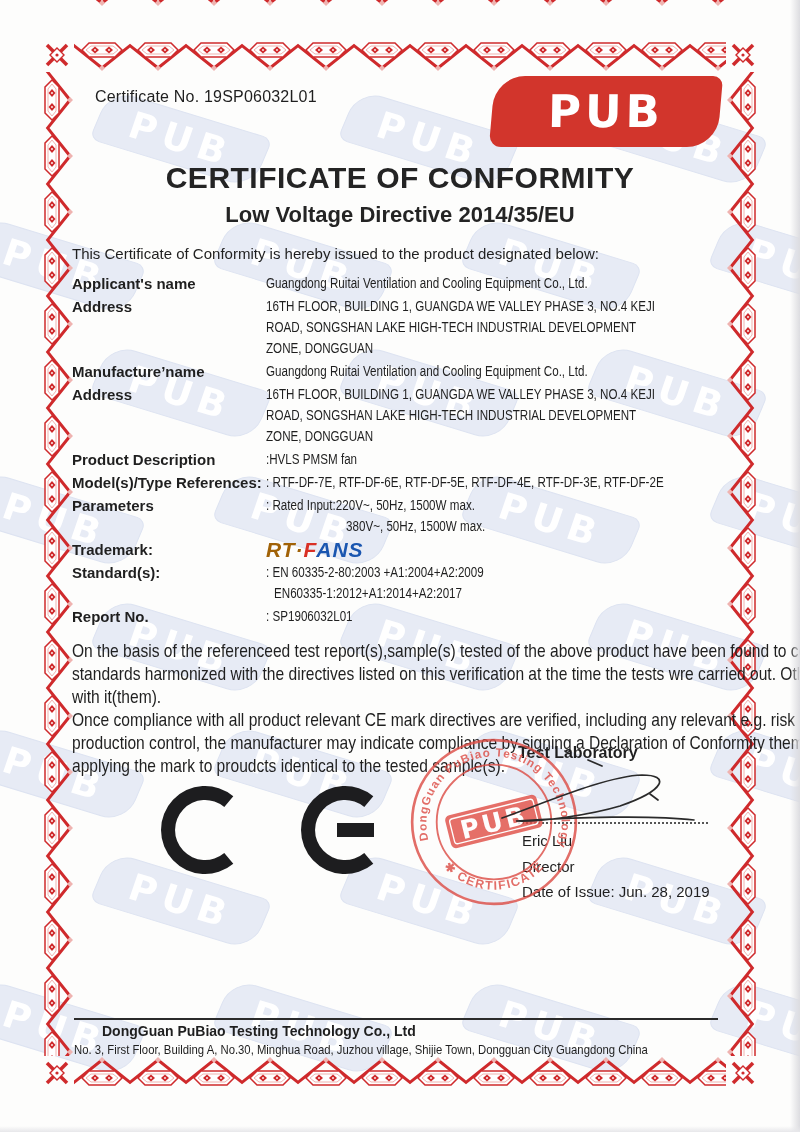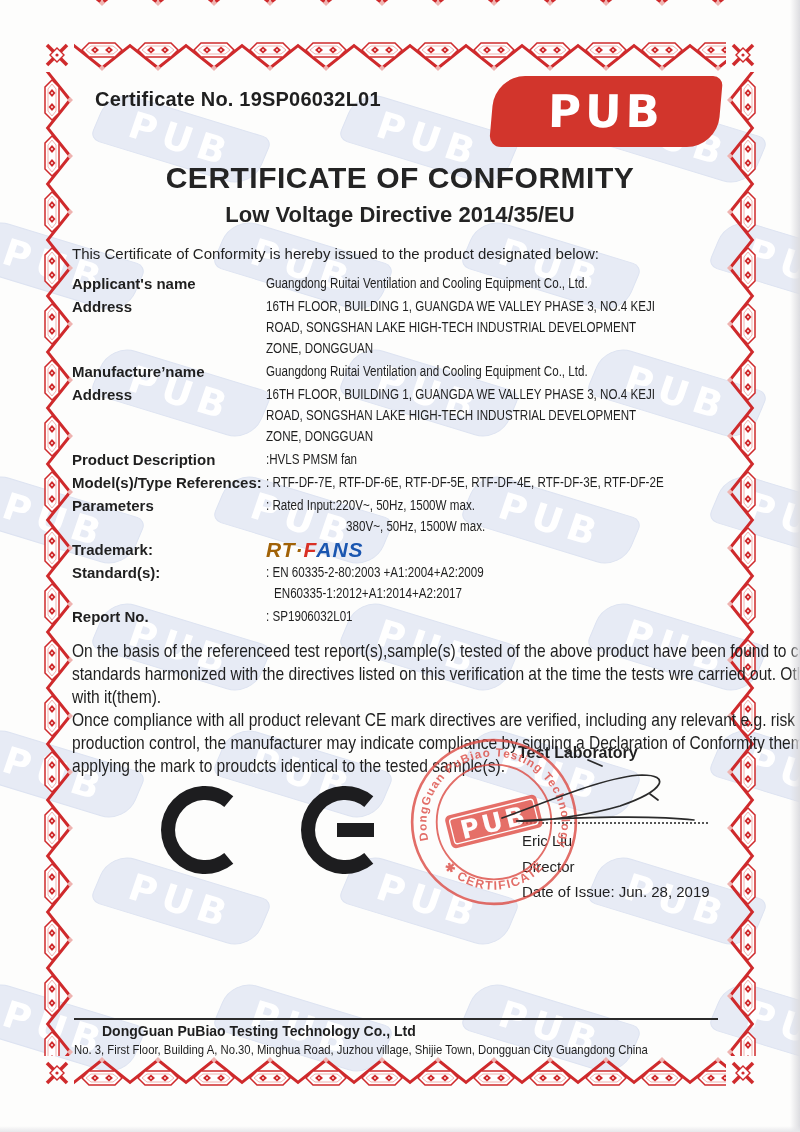--- a/index.html
+++ b/index.html
@@ -15,21 +15,21 @@
                background:linear-gradient(to bottom,rgba(245,245,246,0),#e7e7ea);}
   
   .wm{position:absolute;width:168px;height:52px;border-radius:26px 10px 26px 10px;
       background:#e7ebf5;border:1px solid #dde3f1;transform:rotate(17deg) skewX(-6deg);
       display:flex;align-items:center;justify-content:center;}
   .wm span{color:#fff;font-weight:bold;font-size:37px;letter-spacing:7px;
            font-family:"DejaVu Sans",sans-serif;transform:skewX(4deg);}
   
   .bstrip{position:absolute;}
   
-  .certno{position:absolute;left:95px;top:88px;font-size:20px;font-weight:bold;letter-spacing:.2px;}
+  .certno{position:absolute;left:95px;top:88px;font-size:16px;font-weight:normal;letter-spacing:.2px;}
   .pub-logo{position:absolute;left:492px;top:76px;width:228px;height:71px;background:#d2352c;
             border-radius:30px 10px 30px 12px;transform:skewX(-5deg);
             display:flex;align-items:center;justify-content:center;}
   .pub-logo span{color:#fff;font-size:45px;font-weight:bold;letter-spacing:4px;
                  font-family:"DejaVu Sans",sans-serif;transform:skewX(4deg);}
   .title{position:absolute;left:0;top:161px;width:100%;text-align:center;
          font-size:30px;font-weight:bold;color:#242424;letter-spacing:.5px;}
   .subtitle{position:absolute;left:0;top:202px;width:100%;text-align:center;
             font-size:22px;font-weight:bold;color:#242424;}
   

